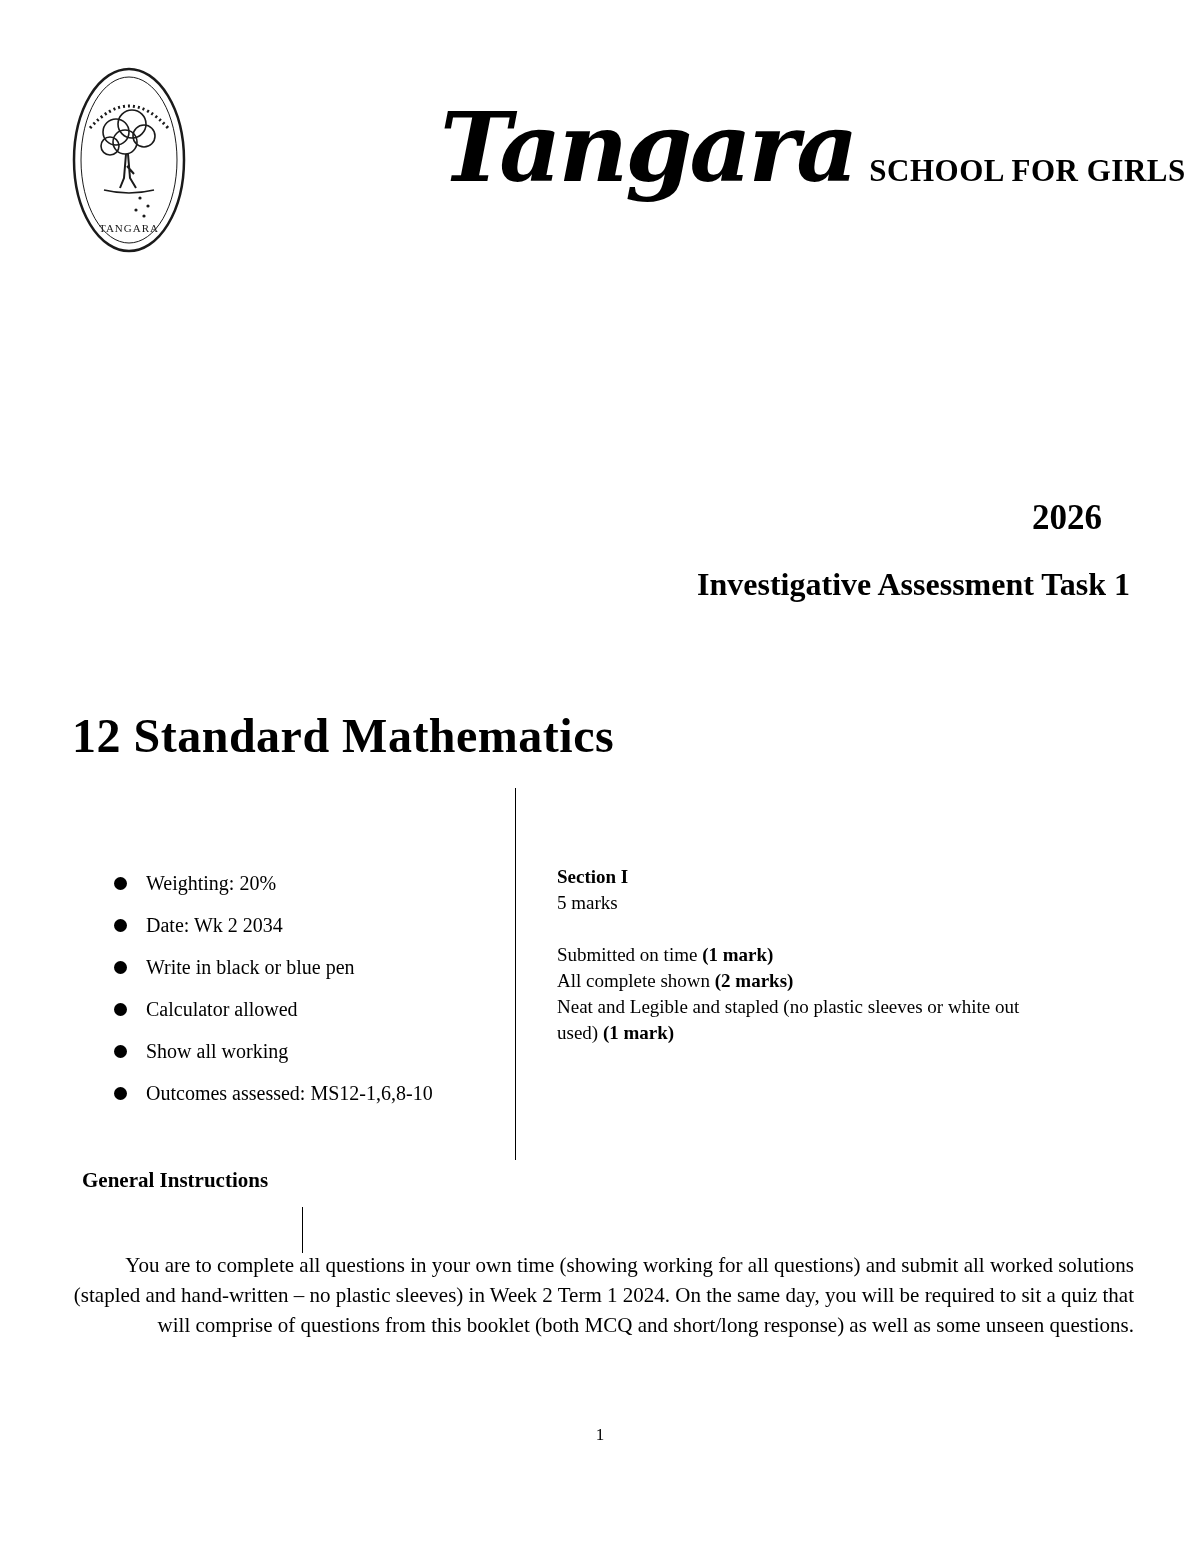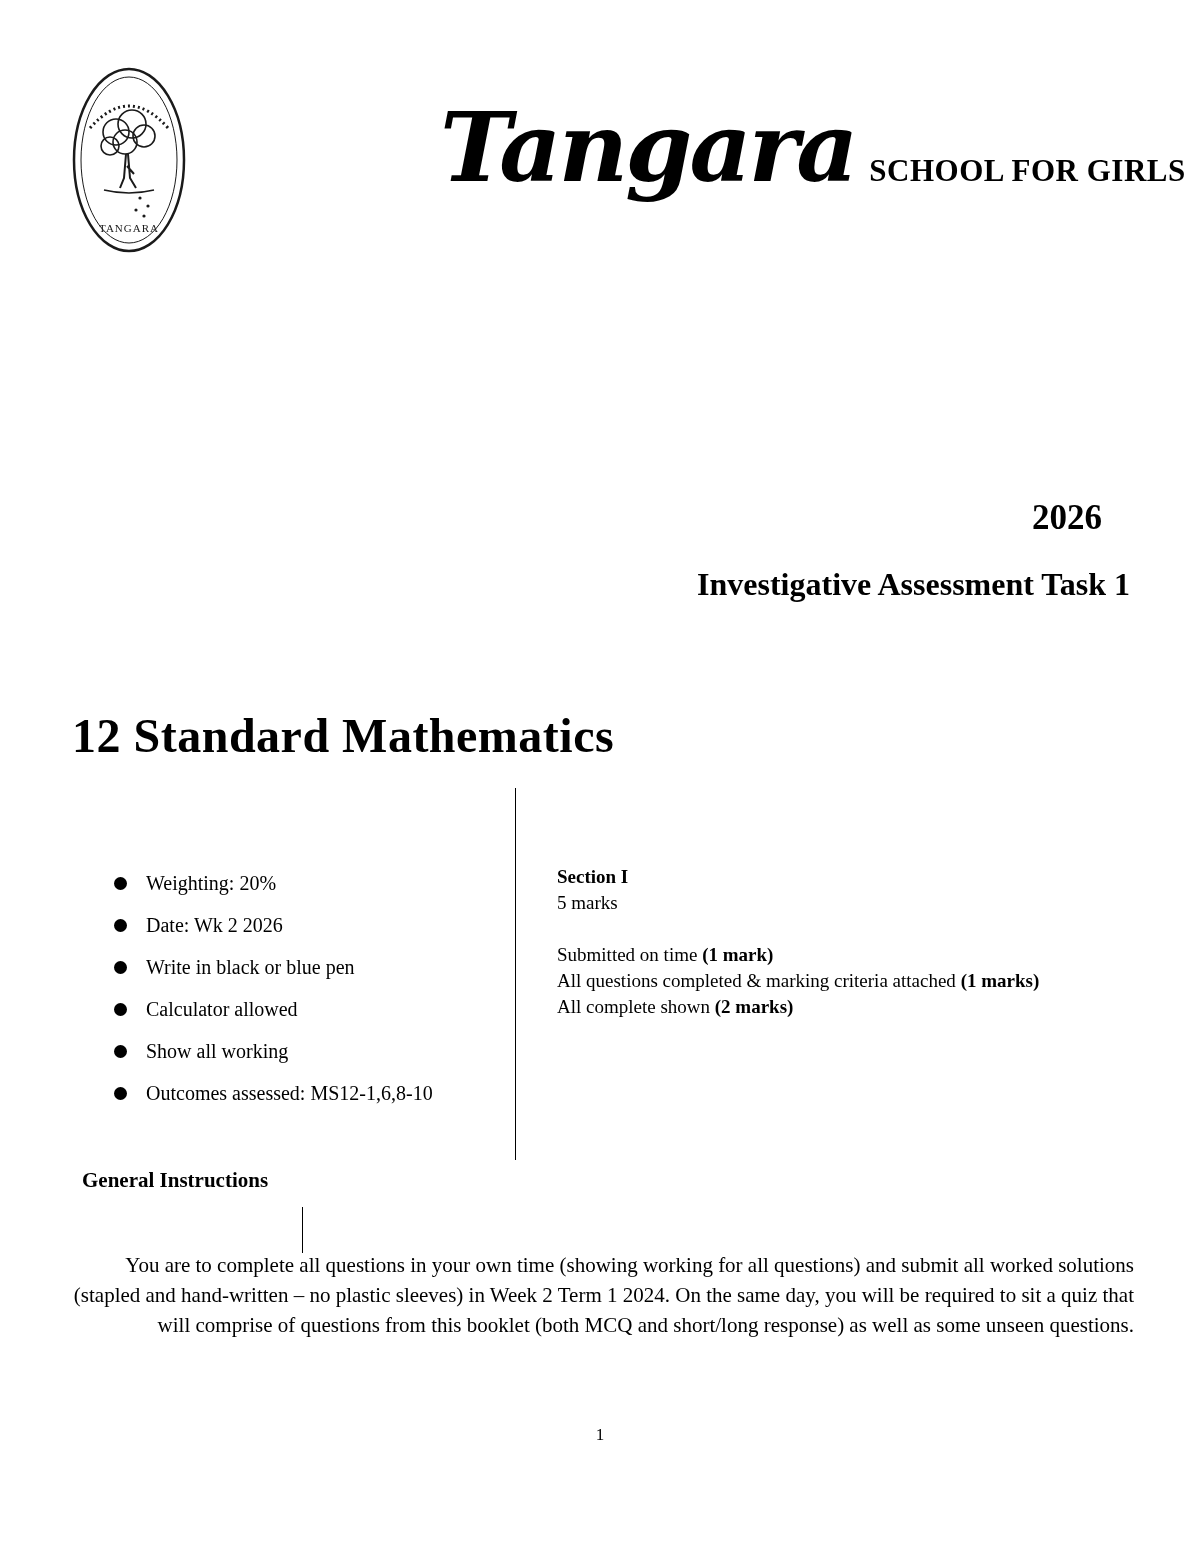--- a/index.html
+++ b/index.html
@@ -212,21 +212,21 @@
   <div class="columns">
     <div class="v-divider"></div>
 
     <ul class="bullet-list">
       <li class="bullet-item">
         <span class="dot"></span>
         <span>Weighting: 20%</span>
       </li>
       <li class="bullet-item">
         <span class="dot"></span>
-        <span>Date: Wk 2 2026</span>
+        <span>Date: Wk 2 2034</span>
       </li>
       <li class="bullet-item">
         <span class="dot"></span>
         <span>Write in black or blue pen</span>
       </li>
       <li class="bullet-item">
         <span class="dot"></span>
         <span>Calculator allowed</span>
       </li>
       <li class="bullet-item">
@@ -237,22 +237,22 @@
         <span class="dot"></span>
         <span>Outcomes assessed: MS12-1,6,8-10</span>
       </li>
     </ul>
 
     <div class="section-col">
       <div class="section-heading">Section I</div>
       <div class="section-marks">5 marks</div>
 
       <p class="criterion"><span>Submitted on time </span><strong>(1 mark)</strong></p>
-      <p class="criterion"><span>All questions completed &amp; marking criteria attached </span><strong>(1 marks)</strong></p>
       <p class="criterion"><span>All complete shown </span><strong>(2 marks)</strong></p>
+      <p class="criterion"><span>Neat and Legible and stapled (no plastic sleeves or white out used) </span><strong>(1 mark)</strong></p>
     </div>
   </div>
 
   <div class="gi-heading">General Instructions</div>
   <div class="gi-tick"></div>
   <p class="gi-body">You are to complete all questions in your own time (showing working for all questions) and submit all worked solutions (stapled and hand-written – no plastic sleeves) in Week 2 Term 1 2024. On the same day, you will be required to sit a quiz that will comprise of questions from this booklet (both MCQ and short/long response) as well as some unseen questions.</p>
 
   <div class="page-number">1</div>
 
 </div>

